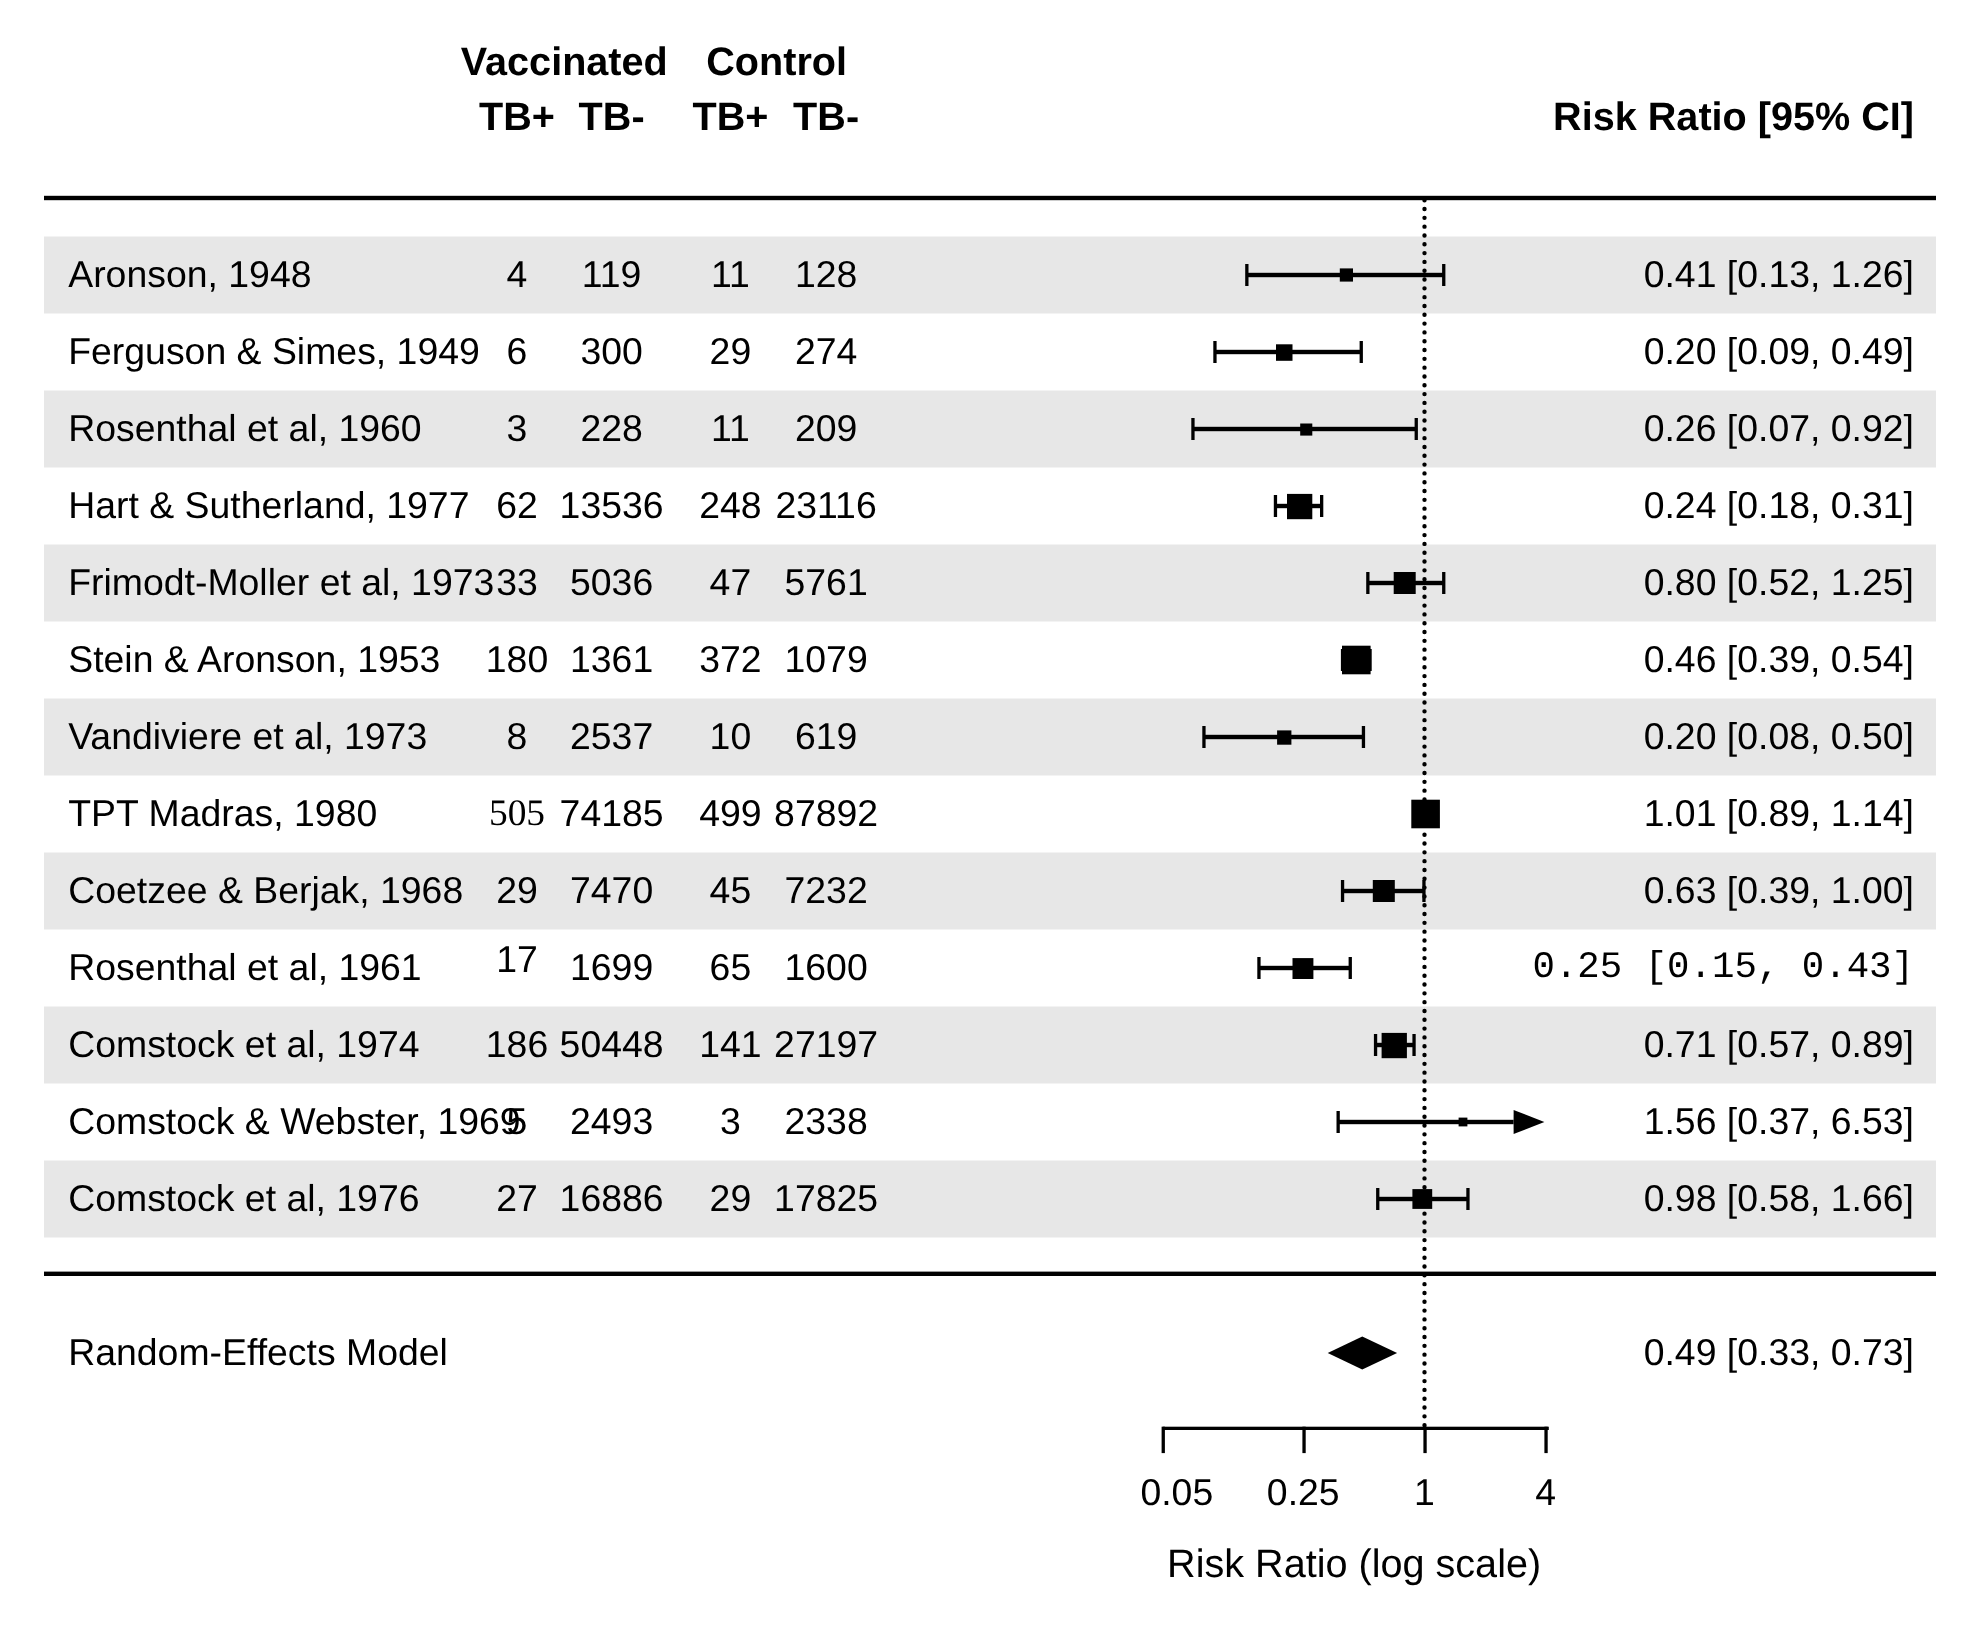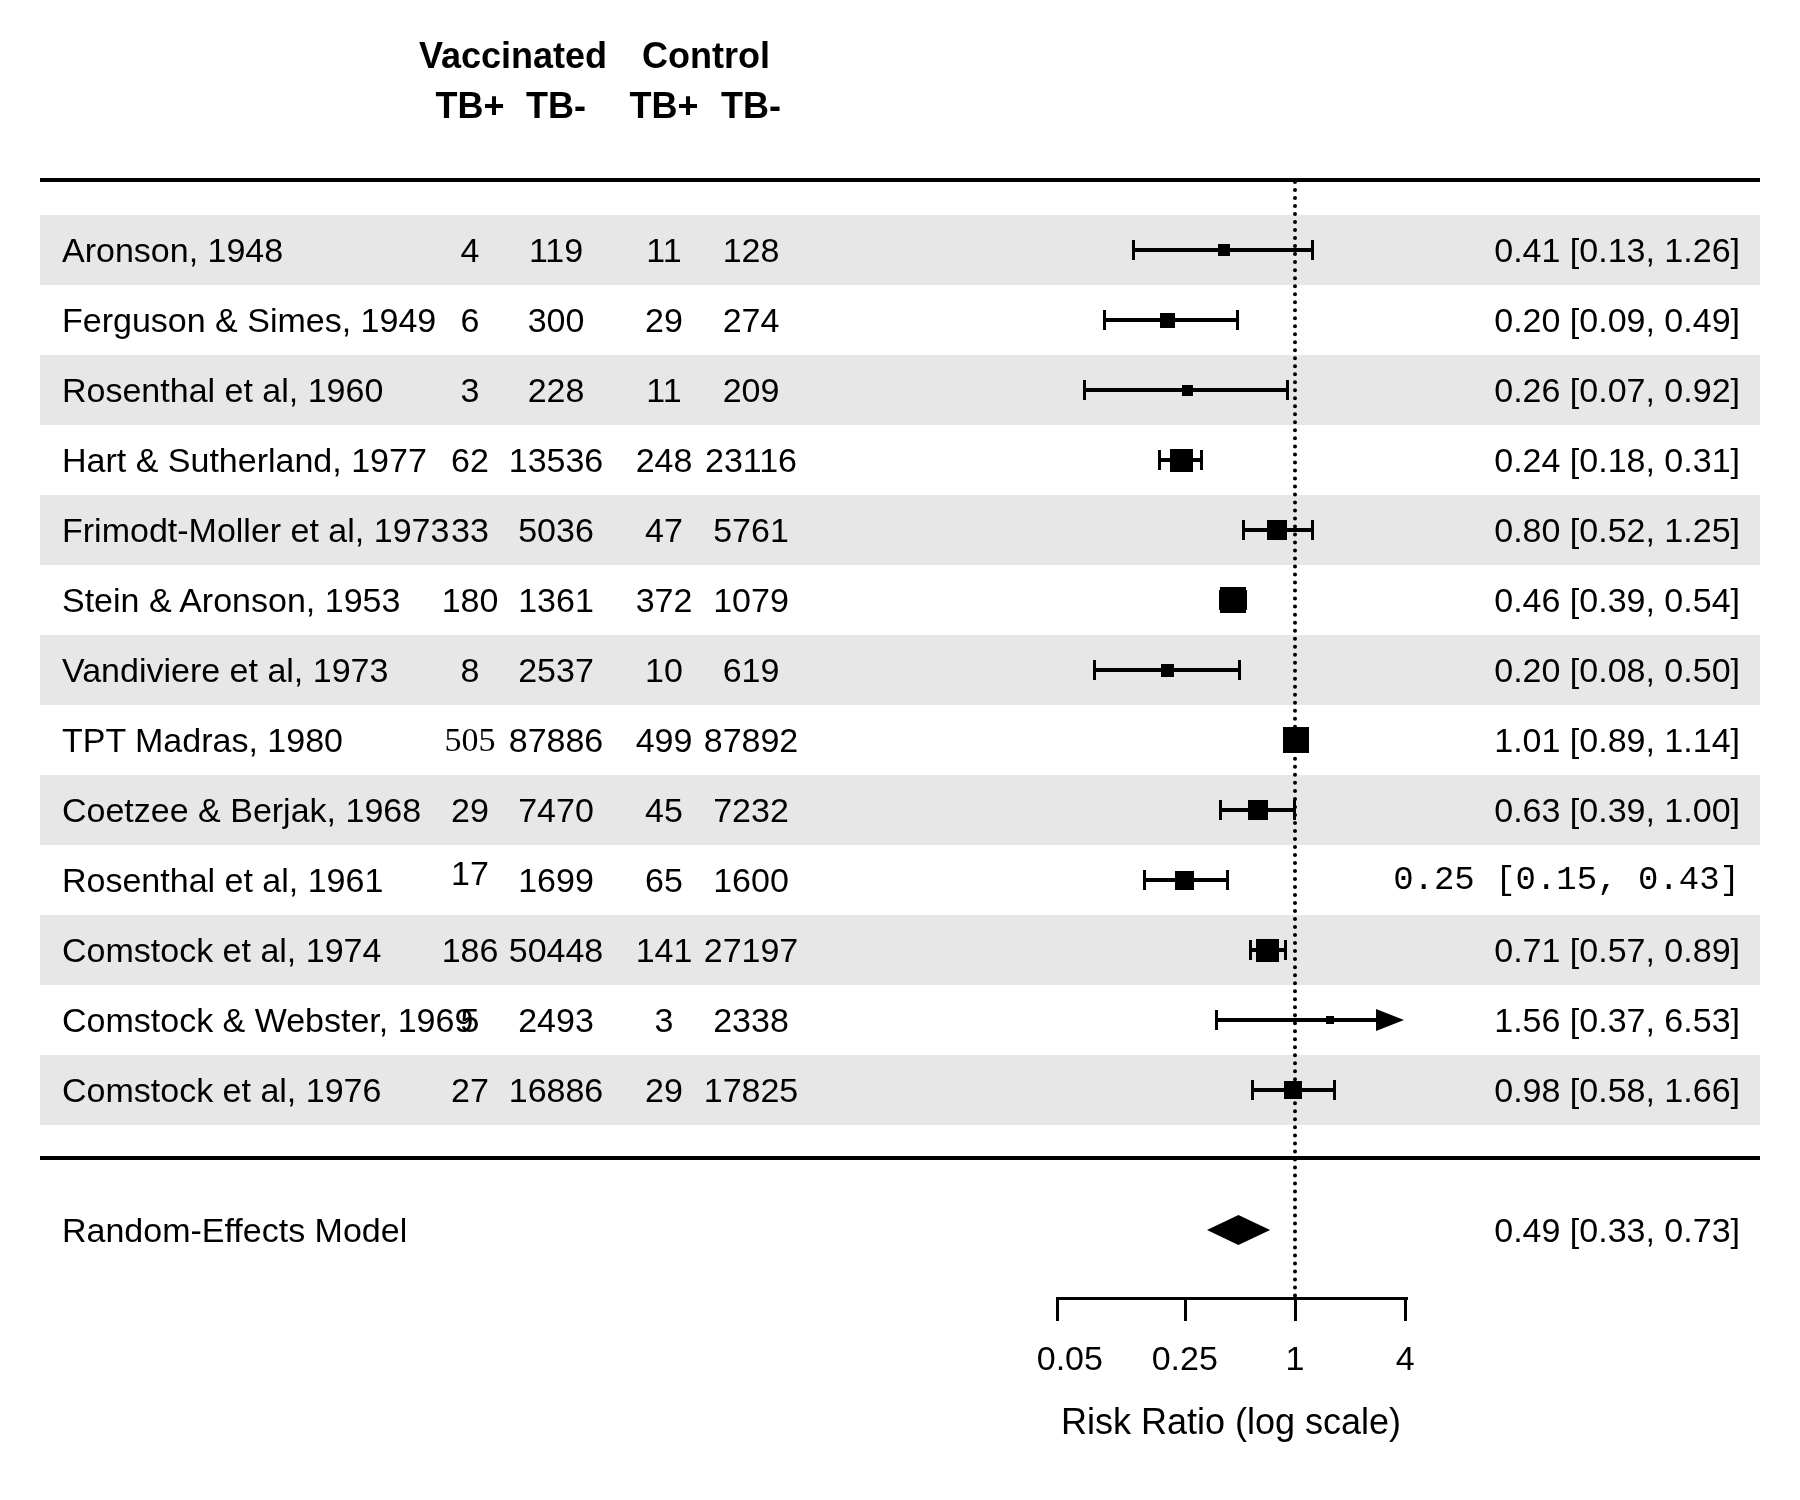--- a/index.html
+++ b/index.html
@@ -26,20 +26,21 @@
 
 <div id="canvas">
 
   <div class="abs hdr ctr" style="left:513px;top:56px;">Vaccinated</div>
   <div class="abs hdr ctr" style="left:706px;top:56px;">Control</div>
 
   <div class="abs hdr ctr" style="left:470px;top:106px;">TB+</div>
   <div class="abs hdr ctr" style="left:556px;top:106px;">TB-</div>
   <div class="abs hdr ctr" style="left:664px;top:106px;">TB+</div>
   <div class="abs hdr ctr" style="left:751px;top:106px;">TB-</div>
+  <div class="abs hdr vctr" style="right:60px;top:106px;">Risk Ratio [95% CI]</div>
 
   <div class="abs rule" style="left:40px;top:178px;width:1720px;"></div>
 
   <div id="rows">
       <div class="abs band" style="left:40px;top:215px;width:1720px;height:70px;background:#e7e7e7;"></div>
       <div class="abs cell vctr" style="left:62px;top:250px;">Aronson, 1948</div>
       <div class="abs cell ctr" style="left:470px;top:250px;">4</div>
       <div class="abs cell ctr" style="left:556px;top:250px;">119</div>
       <div class="abs cell ctr" style="left:664px;top:250px;">11</div>
       <div class="abs cell ctr" style="left:751px;top:250px;">128</div>
@@ -106,21 +107,21 @@
       <div class="abs cell ctr" style="left:556px;top:670px;">2537</div>
       <div class="abs cell ctr" style="left:664px;top:670px;">10</div>
       <div class="abs cell ctr" style="left:751px;top:670px;">619</div>
       <div class="abs whisker" style="left:1094.2045727774937px;top:668px;width:145.6902263679906px;"></div>
       <div class="abs cap" style="left:1093.2045727774937px;top:660px;"></div>
       <div class="abs cap" style="left:1237.8947991454843px;top:660px;"></div>
       <div class="abs square" style="left:1160.549685961489px;top:663.5px;width:13px;height:13px;"></div>
       <div class="abs cell vctr" style="right:60px;top:670px;">0.20 [0.08, 0.50]</div>
       <div class="abs cell vctr" style="left:62px;top:740px;">TPT Madras, 1980</div>
       <div class="abs cell ctr" style="left:470px;top:740px;font-family:Liberation Serif, serif;">505</div>
-      <div class="abs cell ctr" style="left:556px;top:740px;">87886</div>
+      <div class="abs cell ctr" style="left:556px;top:740px;">74185</div>
       <div class="abs cell ctr" style="left:664px;top:740px;">499</div>
       <div class="abs cell ctr" style="left:751px;top:740px;">87892</div>
       <div class="abs whisker" style="left:1285.7355616076518px;top:738px;width:19.681185253657304px;"></div>
       <div class="abs cap" style="left:1284.7355616076518px;top:730px;"></div>
       <div class="abs cap" style="left:1303.416746861309px;top:730px;"></div>
       <div class="abs square" style="left:1282.7910513028269px;top:727px;width:26px;height:26px;"></div>
       <div class="abs cell vctr" style="right:60px;top:740px;">1.01 [0.89, 1.14]</div>
       <div class="abs band" style="left:40px;top:775px;width:1720px;height:70px;background:#e7e7e7;"></div>
       <div class="abs cell vctr" style="left:62px;top:810px;">Coetzee &amp; Berjak, 1968</div>
       <div class="abs cell ctr" style="left:470px;top:810px;">29</div>

